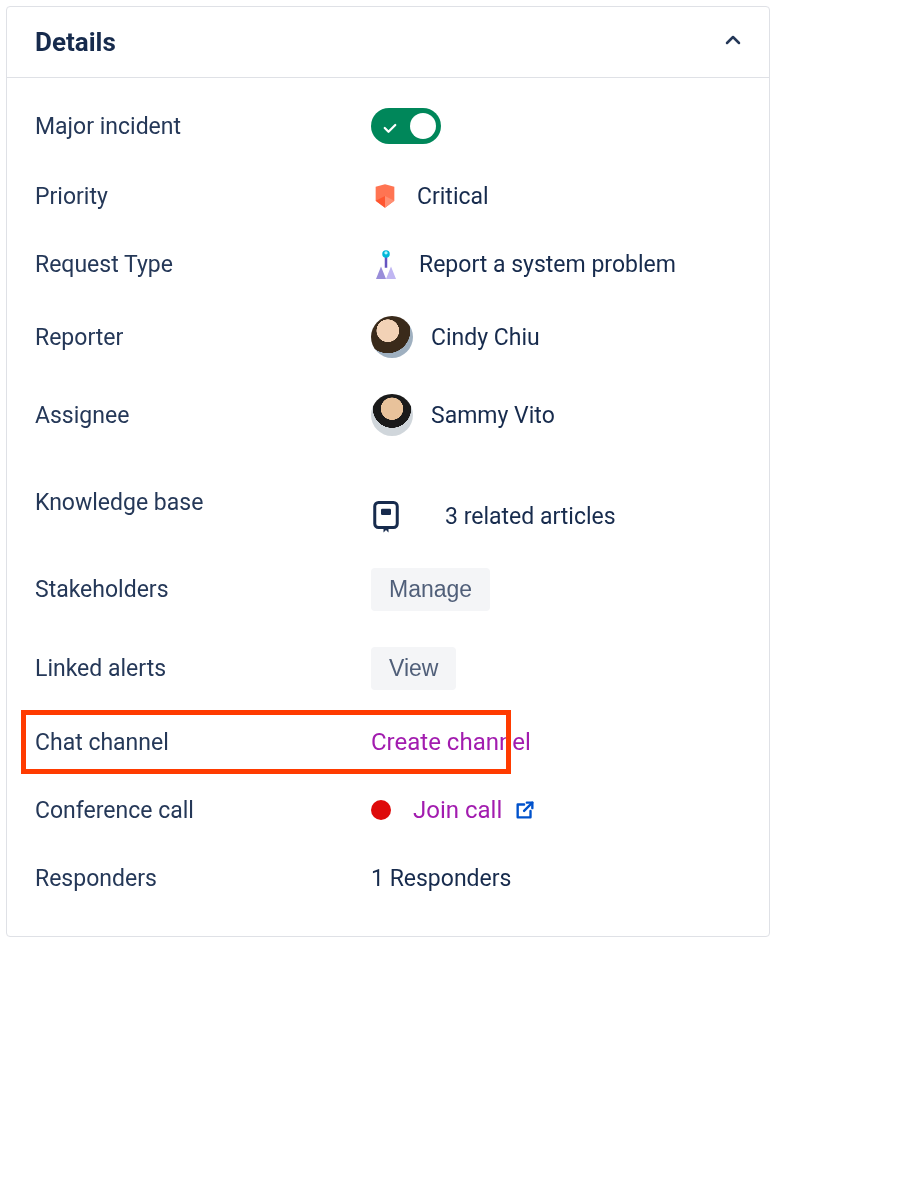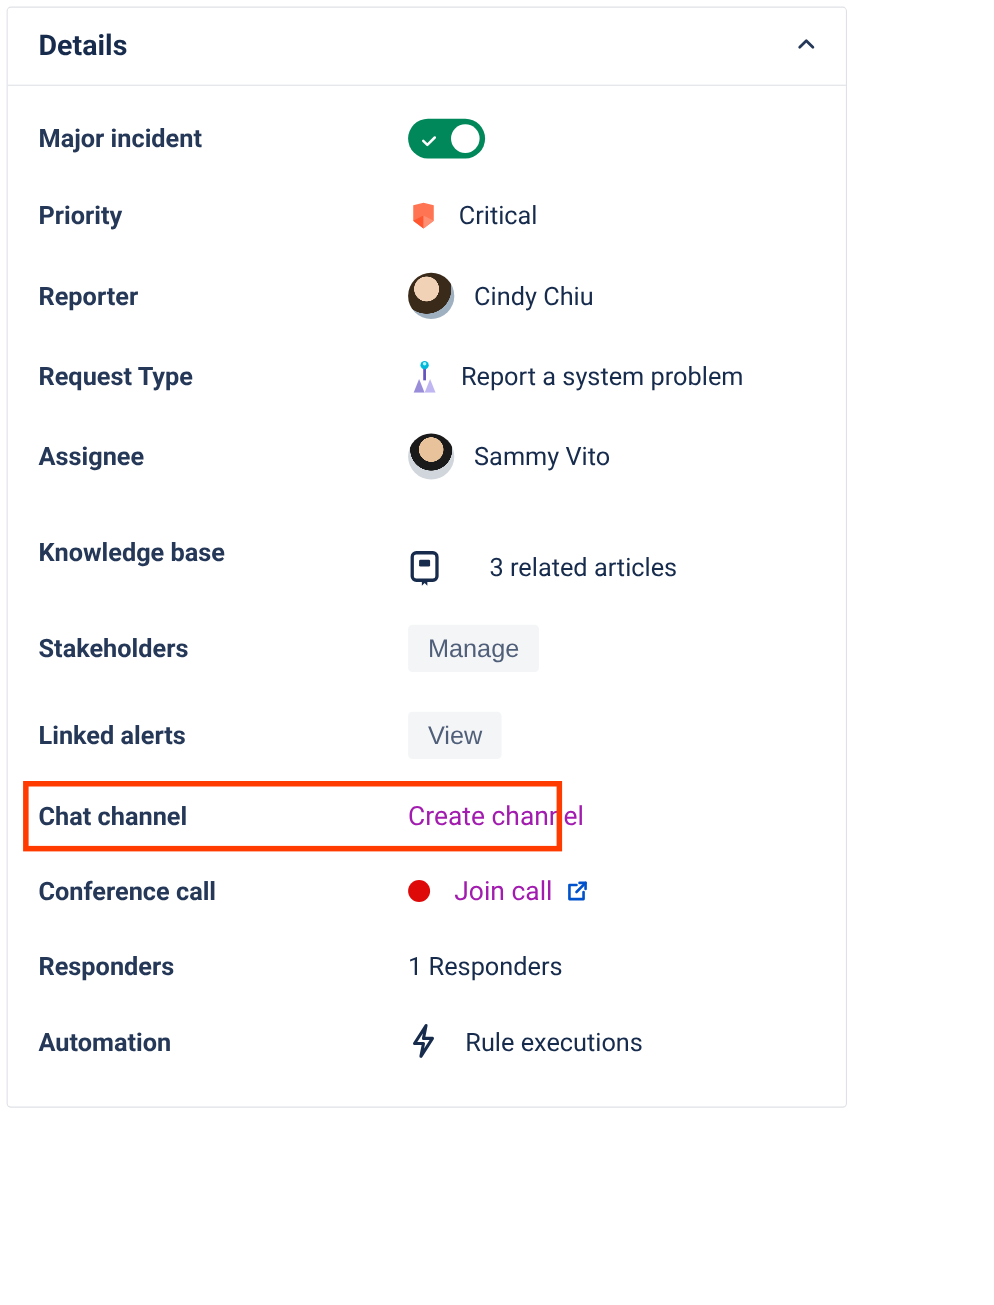--- a/index.html
+++ b/index.html
@@ -48,21 +48,21 @@
     left: 14px;
     right: 258px;
     top: 2px;
     bottom: 2px;
     border:5px solid #FF3B00;
     pointer-events:none;
   }
   .label {
     width: 336px;
     font-size: 23px;
-    font-weight: 700;
+    font-weight: 400;
     color: #253858;
     flex-shrink: 0;
   }
   .value {
     display: flex;
     align-items: center;
     gap: 18px;
     font-size: 23px;
     color: #172B4D;
   }
@@ -141,40 +141,40 @@
               <path d="M4 4 L12 2 L20 4 L20 16 L12 22 L4 16 Z" fill="#FF7452"></path>
               <path d="M4 16 L12 22 L12 12 Z" fill="#FF5630"></path>
               <path d="M20 16 L12 22 L12 12 Z" fill="#FF8F73"></path>
             </svg>
         </span>
         <span>Critical</span>
       </div>
     </div>
 
     <div class="row">
-      <div class="label">Reporter</div>
-      <div class="value">
-        <span class="avatar a1"></span>
-        <span>Cindy Chiu</span>
-      </div>
-    </div>
-
-    <div class="row">
       <div class="label">Request Type</div>
       <div class="value">
         <span class="reqtype-icon">
           <svg viewBox="0 0 24 24">
             <polygon points="12,24 4,24 8,14" fill="#998DD9"></polygon>
             <polygon points="12,24 20,24 16,14" fill="#C0B6F2"></polygon>
             <rect x="11" y="6" width="2" height="9" fill="#6554C0"></rect>
             <circle cx="12" cy="4" r="3" fill="#00B8D9"></circle>
             <circle cx="12" cy="3" r="1.3" fill="#B3F5FF"></circle>
           </svg>
         </span>
         <span>Report a system problem</span>
+      </div>
+    </div>
+
+    <div class="row">
+      <div class="label">Reporter</div>
+      <div class="value">
+        <span class="avatar a1"></span>
+        <span>Cindy Chiu</span>
       </div>
     </div>
 
     <div class="row">
       <div class="label">Assignee</div>
       <div class="value">
         <span class="avatar a2"></span>
         <span>Sammy Vito</span>
       </div>
     </div>
@@ -231,26 +231,15 @@
       </div>
     </div>
 
     <div class="row">
       <div class="label">Responders</div>
       <div class="value">
         <span>1 Responders</span>
       </div>
     </div>
 
-    <div class="row">
-      <div class="label">Automation</div>
-      <div class="value" style="gap:24px;">
-        <span class="auto-icon">
-          <svg viewBox="0 0 24 28" fill="none" stroke="currentColor" stroke-width="2.4" stroke-linejoin="round">
-            <path d="M14 2 L5 16 L12 16 L10 26 L19 12 L12 12 Z"></path>
-          </svg>
-        </span>
-        <span>Rule executions</span>
-      </div>
-    </div>
 
   </div>
 </div>
 
 </body></html>

